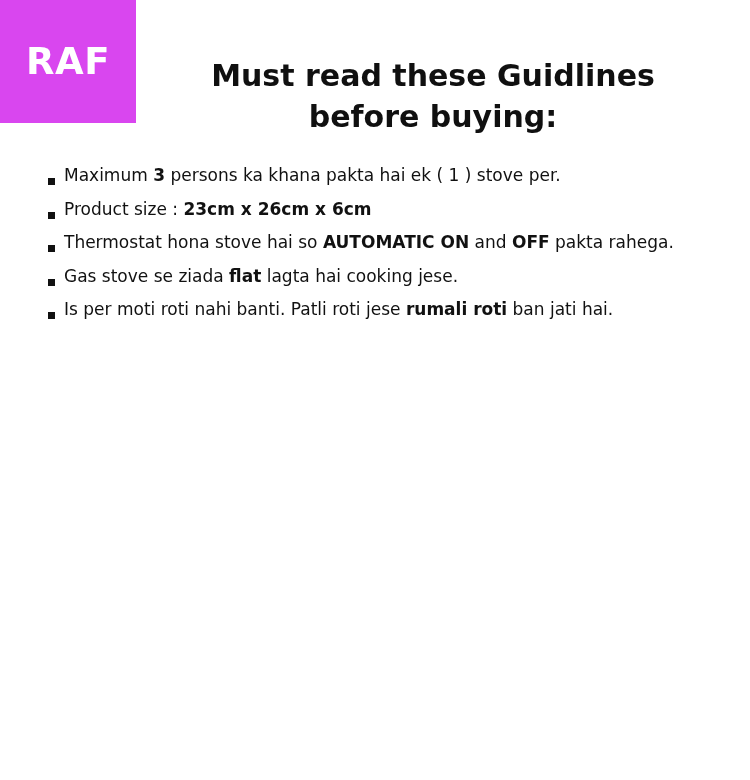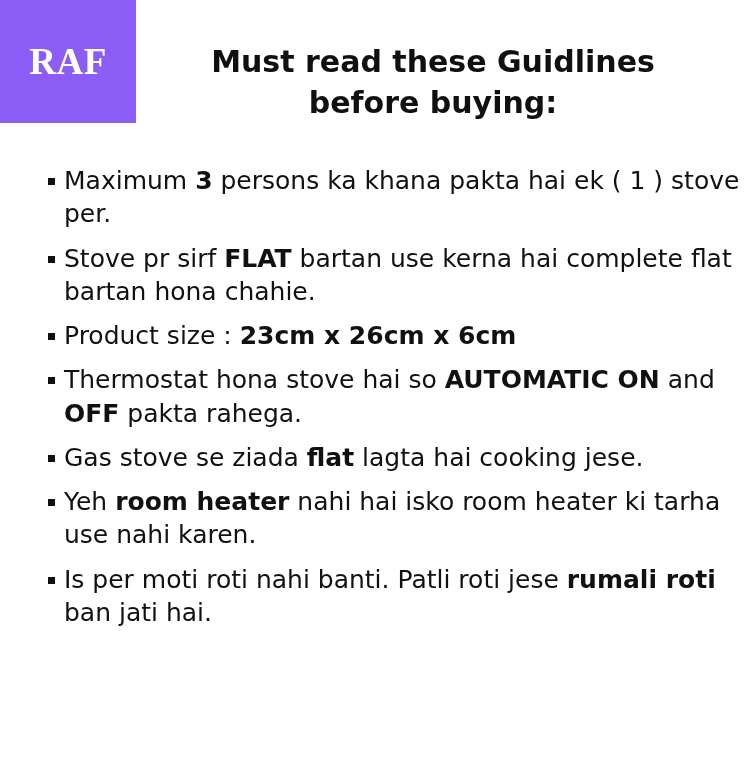--- a/index.html
+++ b/index.html
@@ -21,61 +21,61 @@
   }
   .header {
     position: relative;
     display: flex;
     align-items: flex-start;
     height: 128px;
   }
   .logo-box {
     width: 136px;
     height: 123px;
-    background: #8b5cf6;
+    background: #d946ef;
     display: flex;
     align-items: center;
     justify-content: center;
     flex: none;
-    font-family: Liberation Serif, serif;
   }
   .logo-text {
     color: #ffffff;
     font-size: 37px;
     font-weight: bold;
     letter-spacing: 0.5px;
     line-height: 1;
   }
   .title-wrap {
     flex: 1;
     display: flex;
     align-items: flex-end;
     justify-content: center;
     padding-top: 22px;
     padding-right: 20px;
+    margin-top: 14px;
   }
   .title {
     text-align: center;
     font-size: 30px;
     font-weight: bold;
     line-height: 1.35;
     color: #101010;
     max-width: 560px;
   }
   .list {
     margin: 0;
     padding: 0;
     list-style: none;
     margin-top: 36px;
     padding-left: 48px;
     padding-right: 10px;
   }
   .list-item {
     position: relative;
-    font-size: 25px;
+    font-size: 17px;
     line-height: 1.33;
     color: #111111;
     margin-bottom: 11px;
     padding-left: 16px;
   }
   .list-item::before {
     content: "";
     position: absolute;
     left: 0;
     top: 14px;
@@ -96,21 +96,19 @@
     <div class="logo-box">
       <span class="logo-text">RAF</span>
     </div>
     <div class="title-wrap">
       <h1 class="title">Must read these Guidlines before buying:</h1>
     </div>
   </div>
 
   <ul class="list">
       <li class="list-item"><span>Maximum </span><b>3</b><span> persons ka khana pakta hai ek ( 1 ) stove per.</span></li>
-      <li class="list-item"><span>Stove pr sirf </span><b>FLAT</b><span> bartan use kerna hai complete flat bartan hona chahie.</span></li>
       <li class="list-item"><span>Product size : </span><b>23cm x 26cm x 6cm</b></li>
       <li class="list-item"><span>Thermostat hona stove hai so </span><b>AUTOMATIC ON</b><span> and </span><b>OFF</b><span> pakta rahega.</span></li>
       <li class="list-item"><span>Gas stove se ziada </span><b>flat</b><span> lagta hai cooking jese.</span></li>
-      <li class="list-item"><span>Yeh </span><b>room heater</b><span> nahi hai isko room heater ki tarha use nahi karen.</span></li>
       <li class="list-item"><span>Is per moti roti nahi banti. Patli roti jese </span><b>rumali roti</b><span> ban jati hai.</span></li>
     </ul>
 
 </div>
 
 </body></html>

